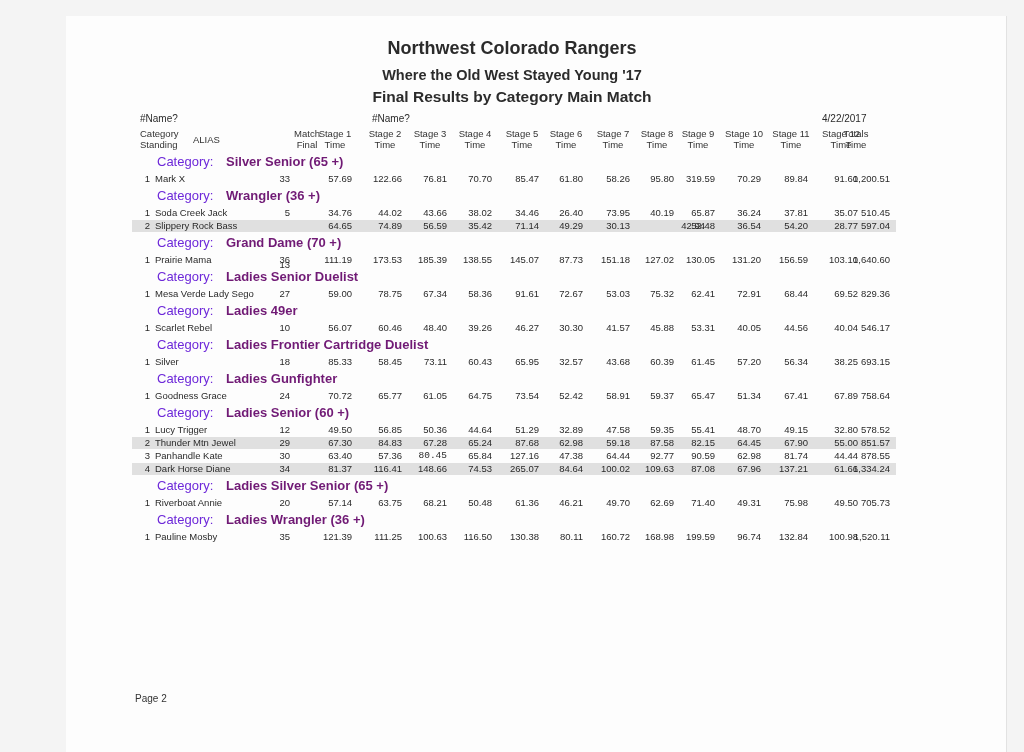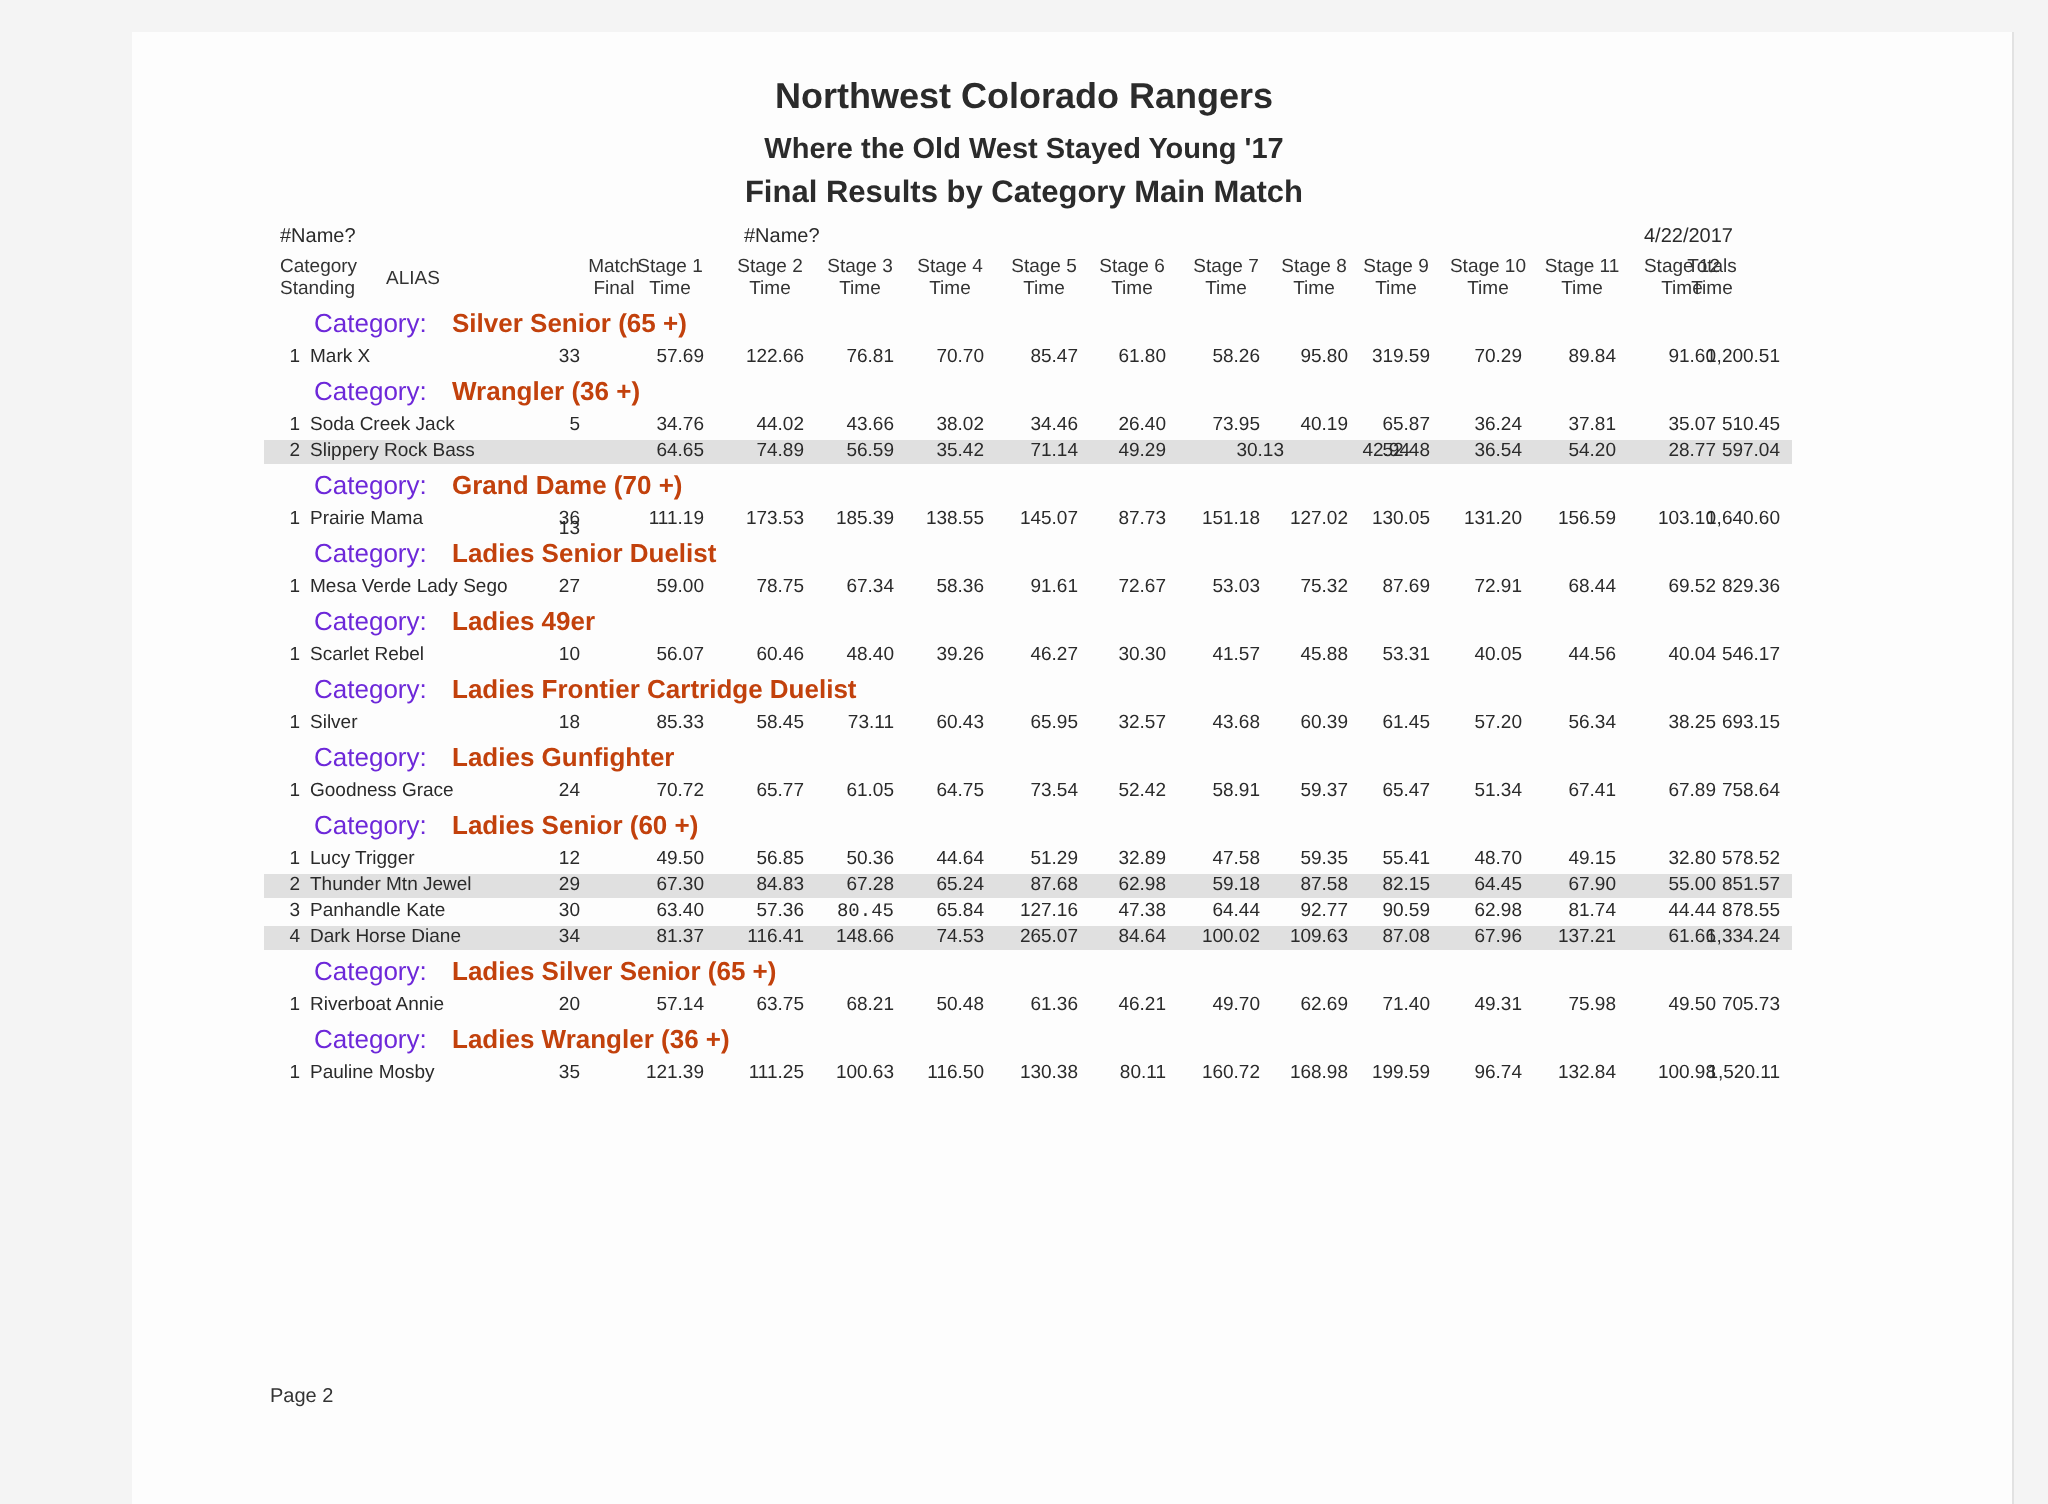--- a/index.html
+++ b/index.html
@@ -17,21 +17,21 @@
   }
   .hdr { position: absolute; left: 0; width: 1024px; text-align: center; font-weight: bold; color: #2b2b2b; }
   .t1 { top: 38px; font-size: 18px; }
   .t2 { top: 67px; font-size: 14.5px; }
   .t3 { top: 88px; font-size: 15.5px; }
   .abs { position: absolute; font-size: 10px; }
   .colh { position: absolute; top: 128px; font-size: 9.5px; line-height: 11px; text-align: center; color: #333; }
   .colh.left { text-align: left; }
   .catrow { position: absolute; left: 157px; font-size: 13px; height: 18px; line-height: 18px; }
   .catrow .lbl { position: absolute; left: 0; width: 70px; color: #6d28d9; }
-  .catrow .nm { position: absolute; left: 69px; font-weight: bold; white-space: nowrap; color: #c2410c; }
+  .catrow .nm { position: absolute; left: 69px; font-weight: bold; white-space: nowrap; color: #701a75; }
   .row { position: absolute; left: 132px; width: 764px; height: 12px; font-size: 9.5px; line-height: 12px; }
   .row.alt { background: #e0e0e0; }
   .row span { position: absolute; white-space: nowrap; }
   .row .rk { left: 8px; width: 10px; text-align: right; }
   .row .al { left: 23px; }
   .row .num { text-align: right; width: 50px; }
   .page-lbl { position: absolute; left: 135px; top: 693px; font-size: 10px; color: #333; }
 </style>
 </head>
 <body>
@@ -157,21 +157,21 @@
     <div class="row alt" style="top: 220px;">
       <span class="rk">2</span>
       <span class="al">Slippery Rock Bass</span>
       <span class="num" style="left: 108px; margin-top: 39px;">13</span>
       <span class="num" style="left: 170px;">64.65</span>
       <span class="num" style="left: 220px;">74.89</span>
       <span class="num" style="left: 265px;">56.59</span>
       <span class="num" style="left: 310px;">35.42</span>
       <span class="num" style="left: 357px;">71.14</span>
       <span class="num" style="left: 401px;">49.29</span>
-      <span class="num" style="left: 460px;">30.13</span>
+      <span class="num" style="left: 448px;">30.13</span>
       <span class="num" style="left: 492px; padding-left: 31px;">42.94</span>
       <span class="num" style="left: 533px;">52.48</span>
       <span class="num" style="left: 579px;">36.54</span>
       <span class="num" style="left: 626px;">54.20</span>
       <span class="num" style="left: 676px;">28.77</span>
       <span class="num" style="left: 708px;">597.04</span>
     </div>
     <div class="catrow" style="top: 234px;">
       <span class="lbl">Category:</span>
       <span class="nm">Grand Dame (70 +)</span>
@@ -203,21 +203,21 @@
       <span class="al">Mesa Verde Lady Sego</span>
       <span class="num" style="left: 108px;">27</span>
       <span class="num" style="left: 170px;">59.00</span>
       <span class="num" style="left: 220px;">78.75</span>
       <span class="num" style="left: 265px;">67.34</span>
       <span class="num" style="left: 310px;">58.36</span>
       <span class="num" style="left: 357px;">91.61</span>
       <span class="num" style="left: 401px;">72.67</span>
       <span class="num" style="left: 448px;">53.03</span>
       <span class="num" style="left: 492px;">75.32</span>
-      <span class="num" style="left: 533px;">87.69</span>
+      <span class="num" style="left: 533px;">62.41</span>
       <span class="num" style="left: 579px;">72.91</span>
       <span class="num" style="left: 626px;">68.44</span>
       <span class="num" style="left: 676px;">69.52</span>
       <span class="num" style="left: 708px;">829.36</span>
     </div>
     <div class="catrow" style="top: 302px;">
       <span class="lbl">Category:</span>
       <span class="nm">Ladies 49er</span>
     </div>
     <div class="row" style="top: 322px;">

